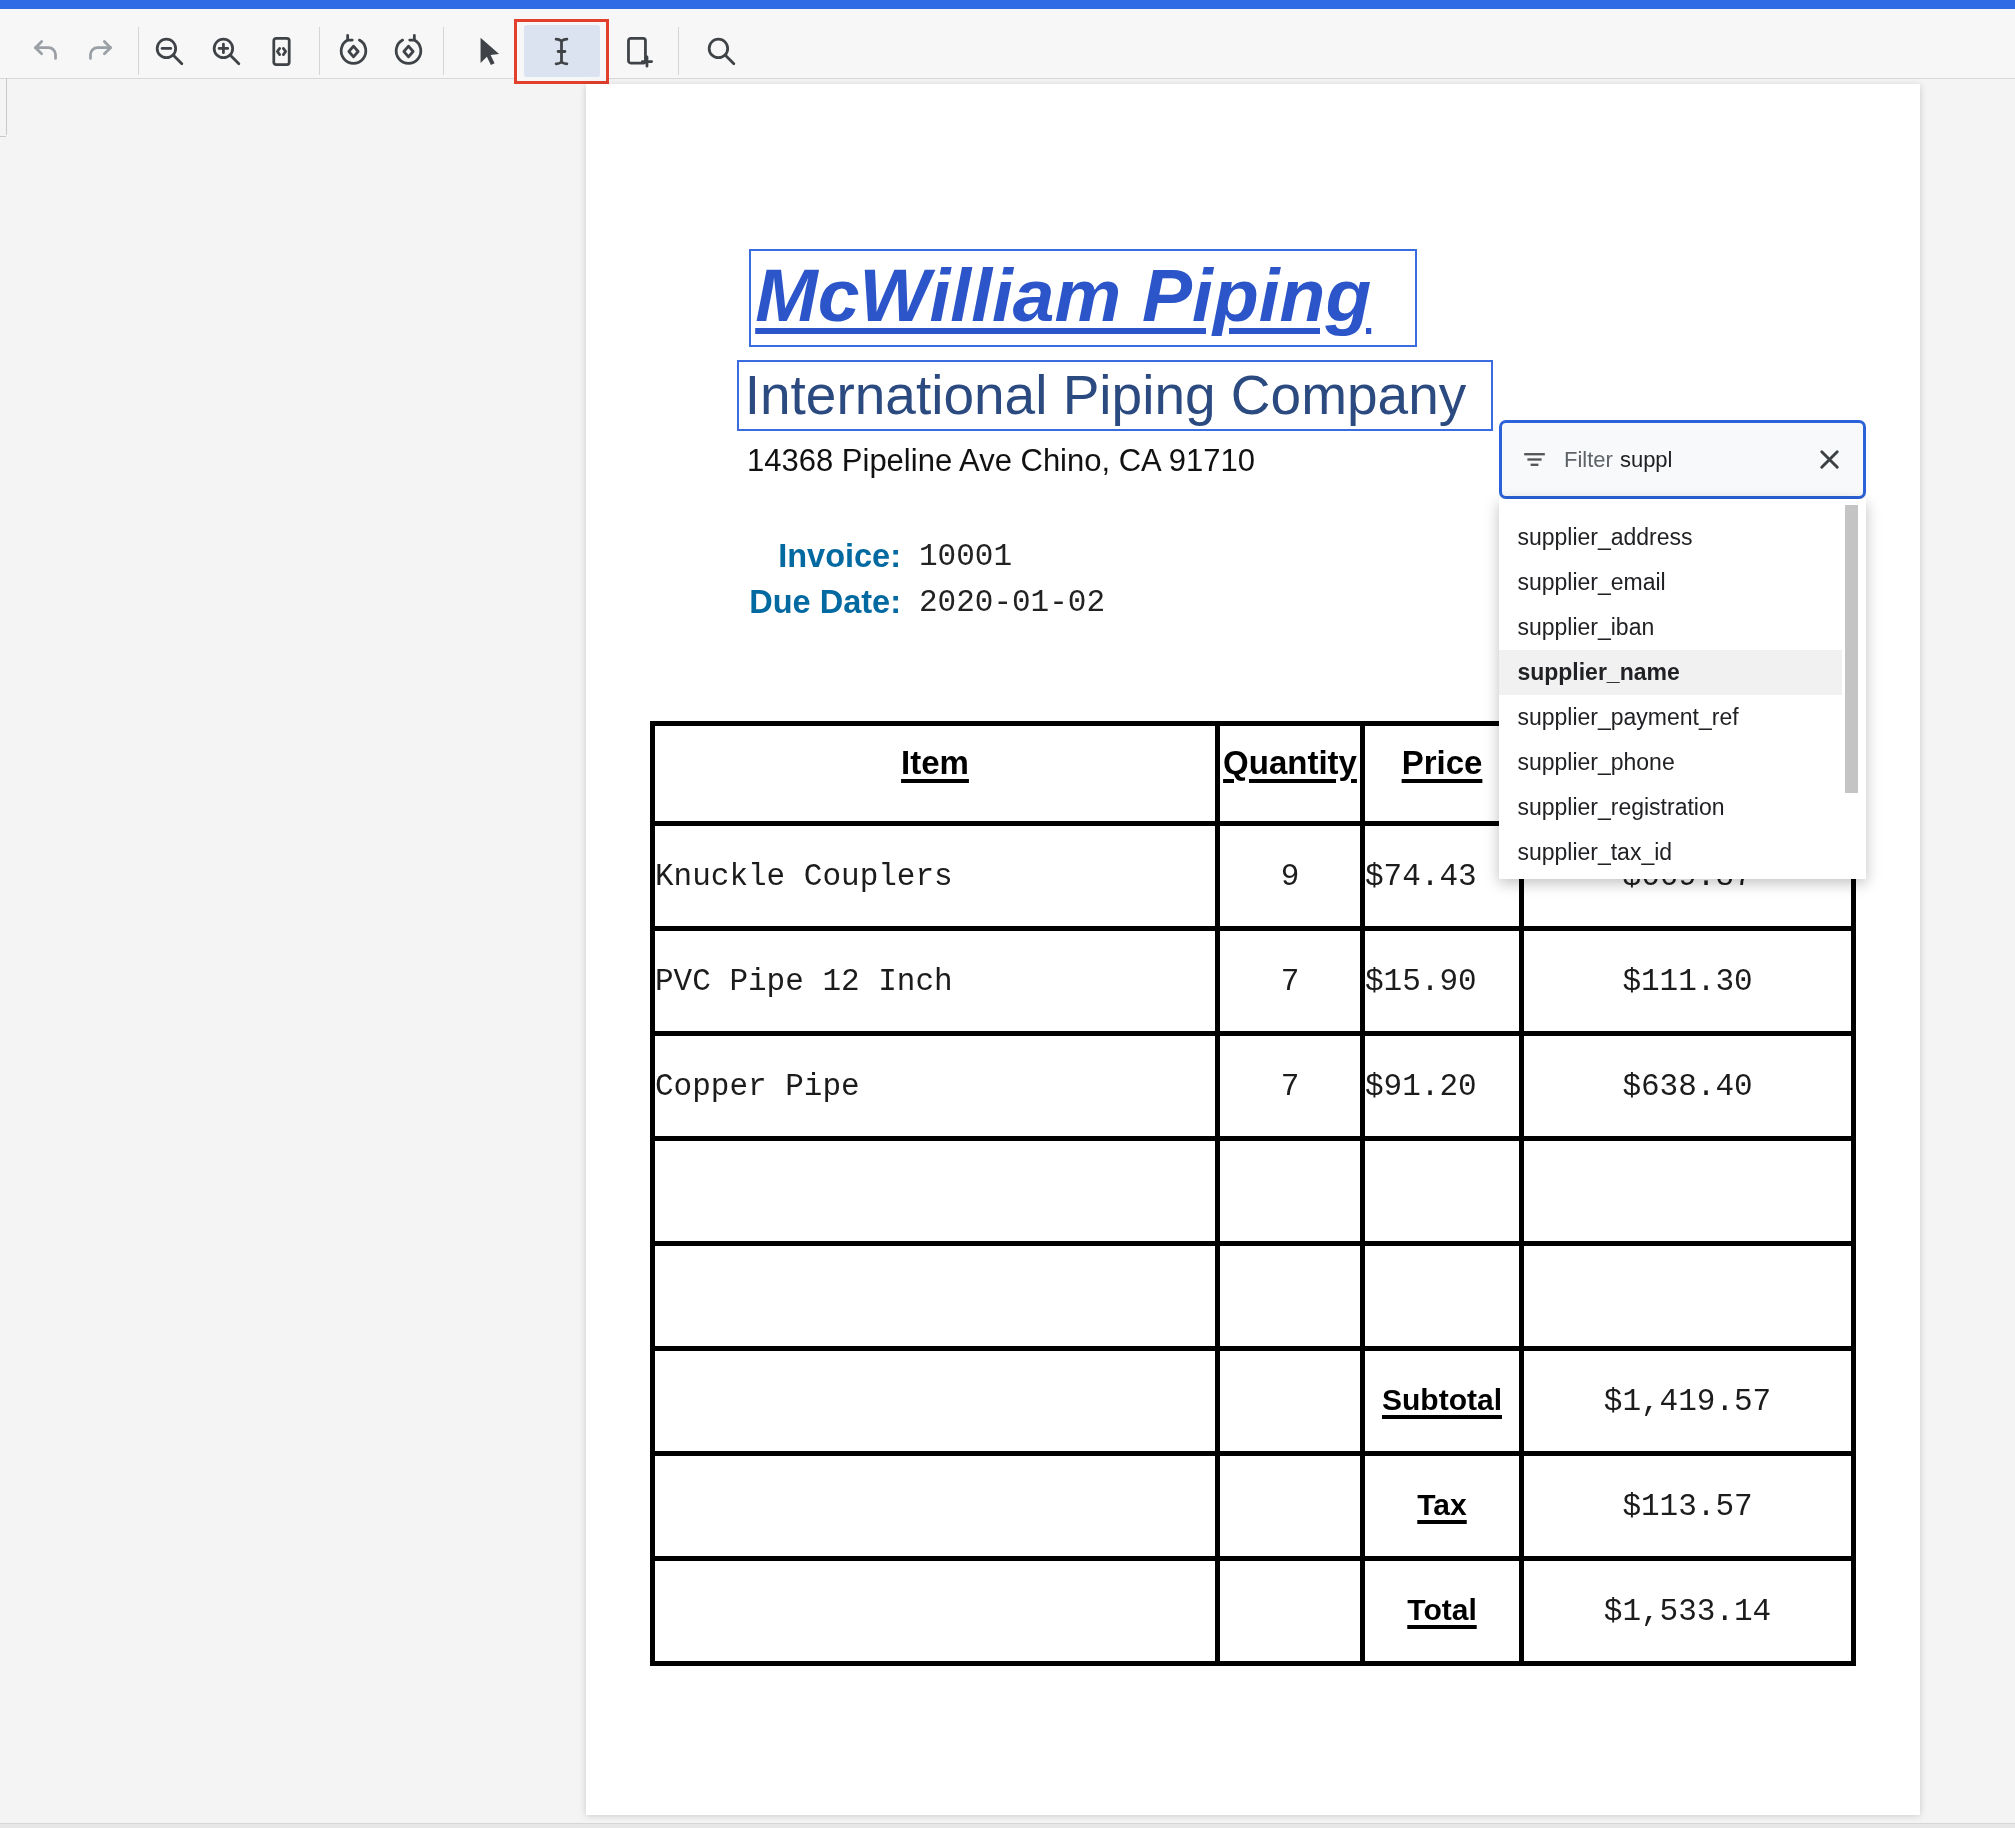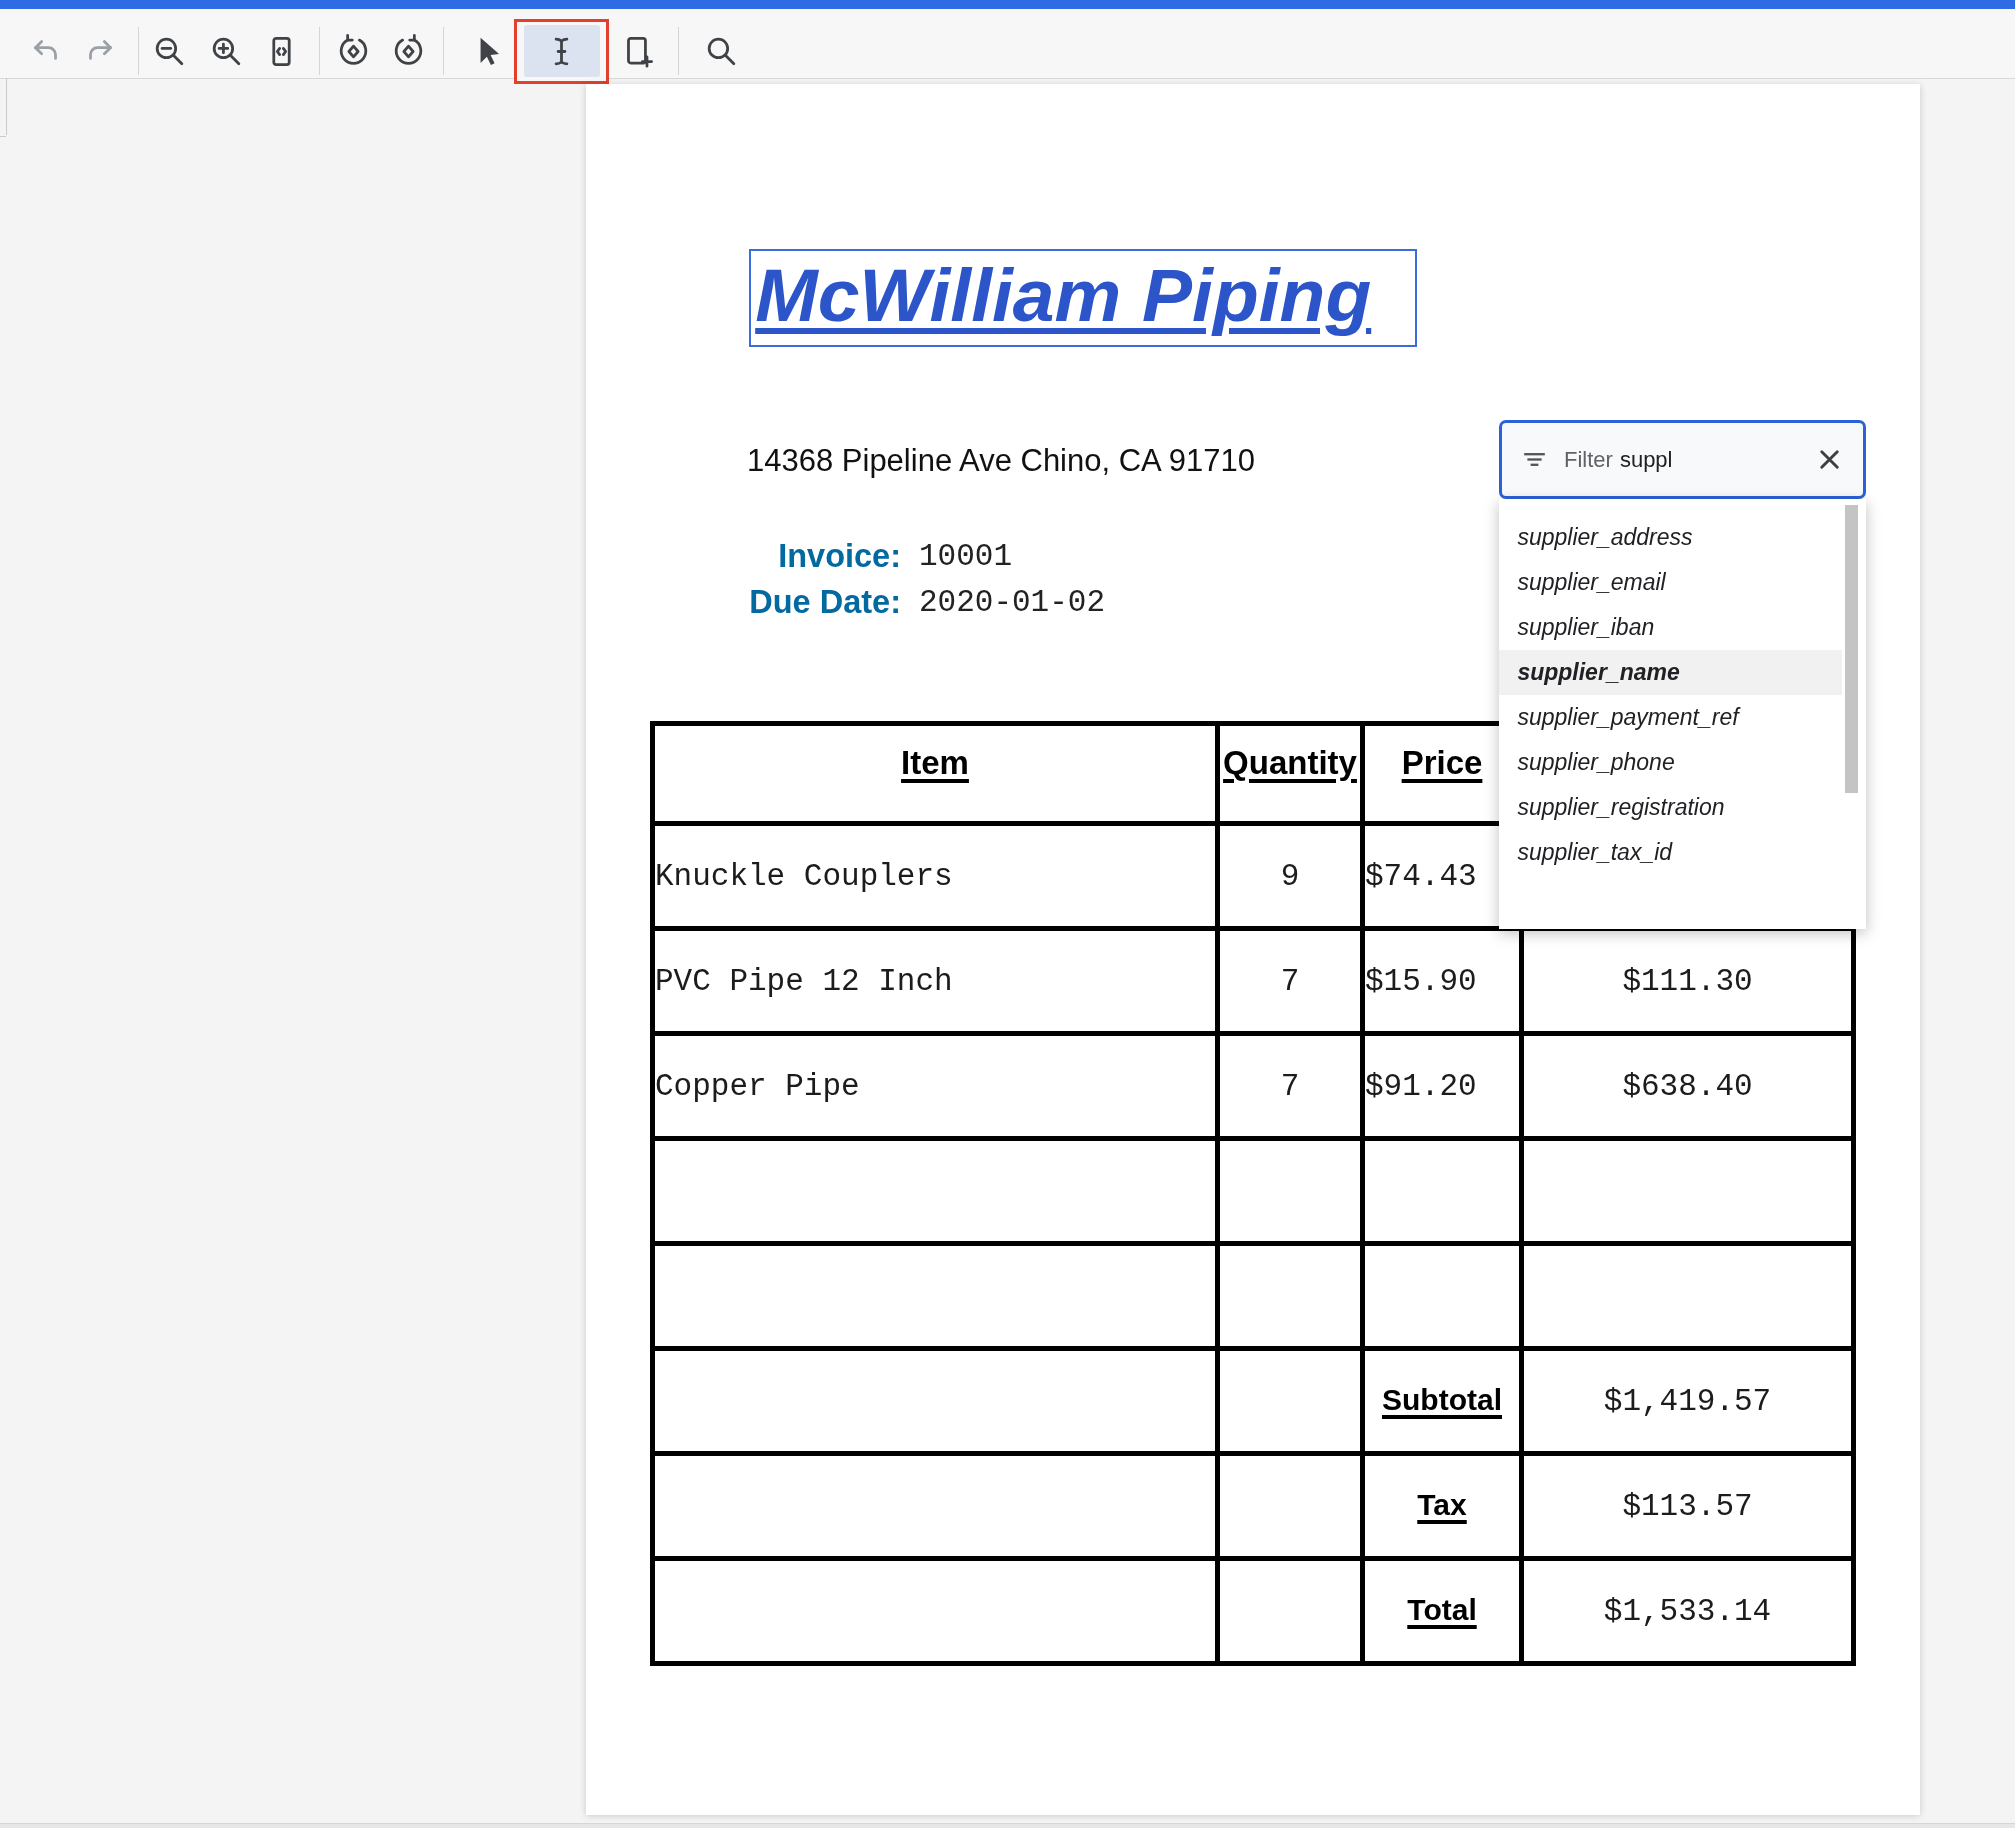--- a/index.html
+++ b/index.html
@@ -70,22 +70,22 @@
               border:3.5px solid #2b62d9;border-radius:7px;box-sizing:border-box;
               background:#f8f9fa;display:flex;align-items:center;}
   .filter-box svg.funnel{width:31px;height:31px;margin-left:17px;flex:0 0 auto;}
   .filter-text{margin-left:14px;font-size:22px;white-space:pre;}
   .f-prefix{color:#5f6368;}
   .f-value{color:#202124;margin-left:7px;}
   .filter-close{margin-left:auto;margin-right:15.5px;width:37px;height:37px;
                 display:flex;align-items:center;justify-content:center;}
   .filter-close svg{width:31px;height:31px;}
 
-  .dd-list{position:absolute;left:1499px;top:499px;width:367px;height:430px;background:#fff;
-           box-shadow:0 4.2px 14px rgba(0,0,0,0.25);overflow:hidden;padding-top:15.5px;box-sizing:border-box;font-style:italic;}
+  .dd-list{position:absolute;left:1499px;top:499px;width:367px;height:380px;background:#fff;
+           box-shadow:0 4.2px 14px rgba(0,0,0,0.25);overflow:hidden;padding-top:15.5px;box-sizing:border-box;}
   .dd-item{height:45px;line-height:45px;padding-left:18.4px;font-size:23px;color:#202124;width:343px;
            box-sizing:border-box;white-space:nowrap;}
   .dd-item.sel{background:#f1f1f1;font-weight:bold;}
   .dd-thumb{position:absolute;left:346px;top:6.4px;width:12.7px;height:288px;background:#c4c4c4;}
 </style>
 </head>
 <body>
 
 <div class="screen">
 
@@ -175,20 +175,23 @@
   <div class="panel-edge-v"></div>
   <div class="panel-edge-h"></div>
   <div class="bottom-strip"></div>
 
   <div class="page">
 
     <div class="annot doc-title">
       <div class="txt">McWilliam Piping</div>
     </div>
 
+    <div class="annot doc-subtitle">
+      <div class="txt">International Piping Company</div>
+    </div>
 
     <div class="doc-address">14368 Pipeline Ave Chino, CA 91710</div>
 
     <div class="fieldrow" style="top:454px">
       <div class="lbl">Invoice:</div>
       <div class="val">10001</div>
     </div>
     <div class="fieldrow" style="top:500px">
       <div class="lbl">Due Date:</div>
       <div class="val">2020-01-02</div>

